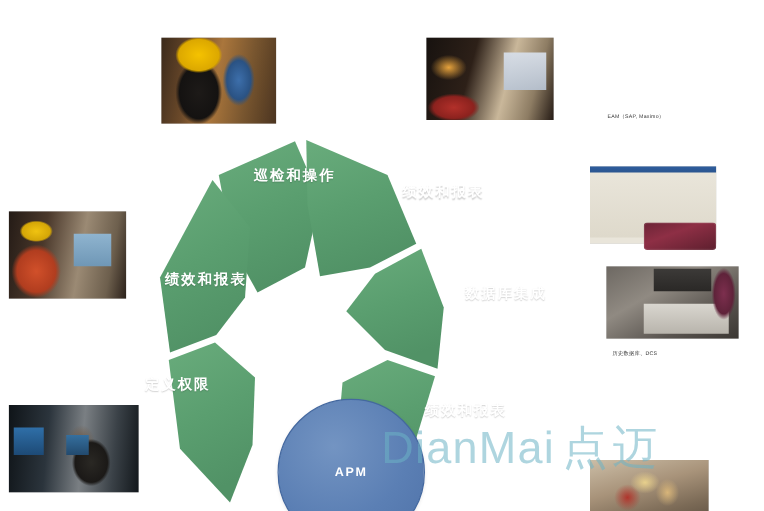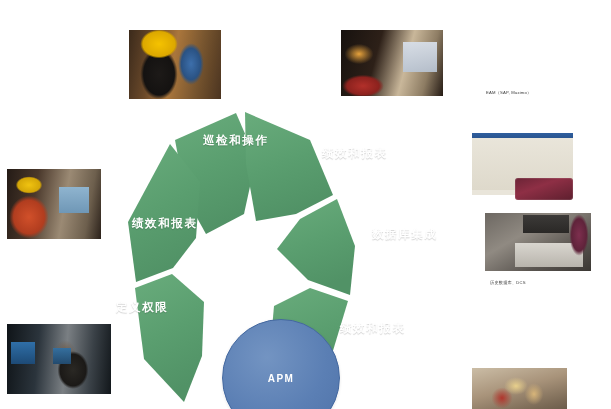--- a/index.html
+++ b/index.html
@@ -216,14 +216,17 @@
   <div class="seg-label" style="left:340px; top:293px;">绩效和报表</div>
 
   <div class="seg-label" style="left:116px; top:272px;">定义权限</div>
 
   <div class="seg-label" style="left:132px; top:188px;">绩效和报表</div>
 
   <div id="hub">
     <div class="hub-main">APM</div>
   </div>
 
+  <div id="watermark">
+    <span>DianMai</span><span class="wm-cn">点迈</span>
+  </div>
 
 </div>
 
 </body></html>

